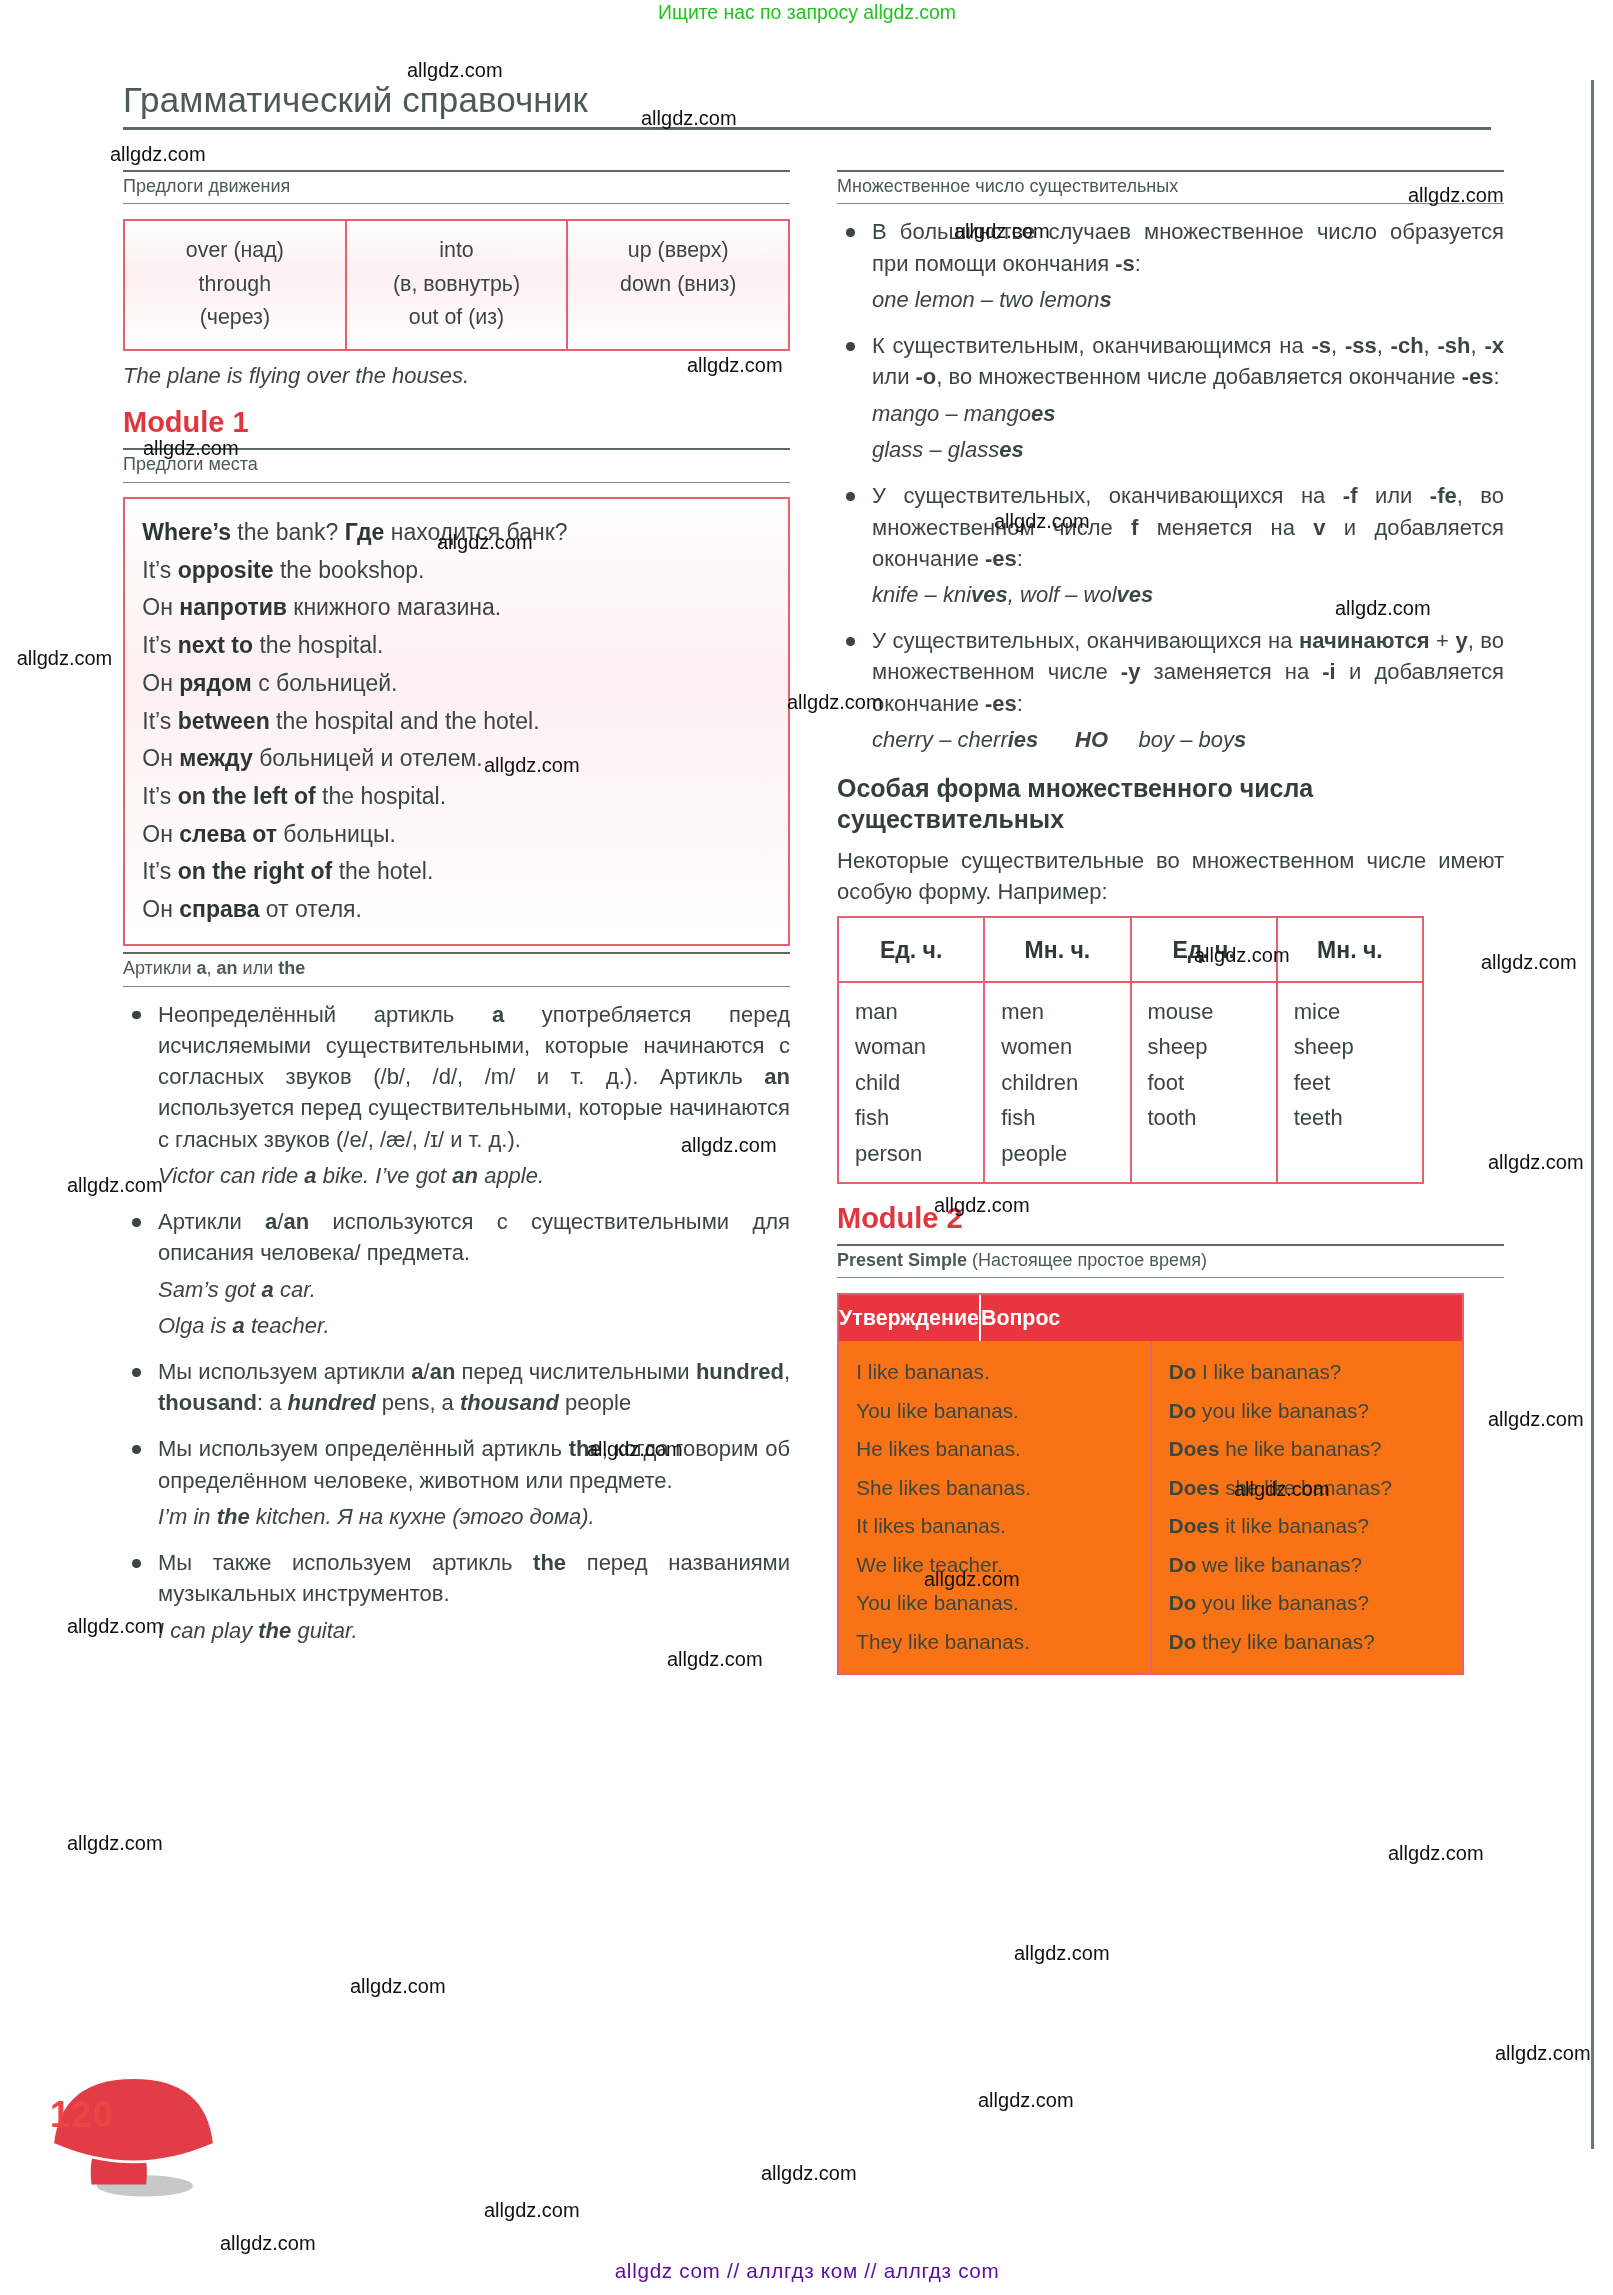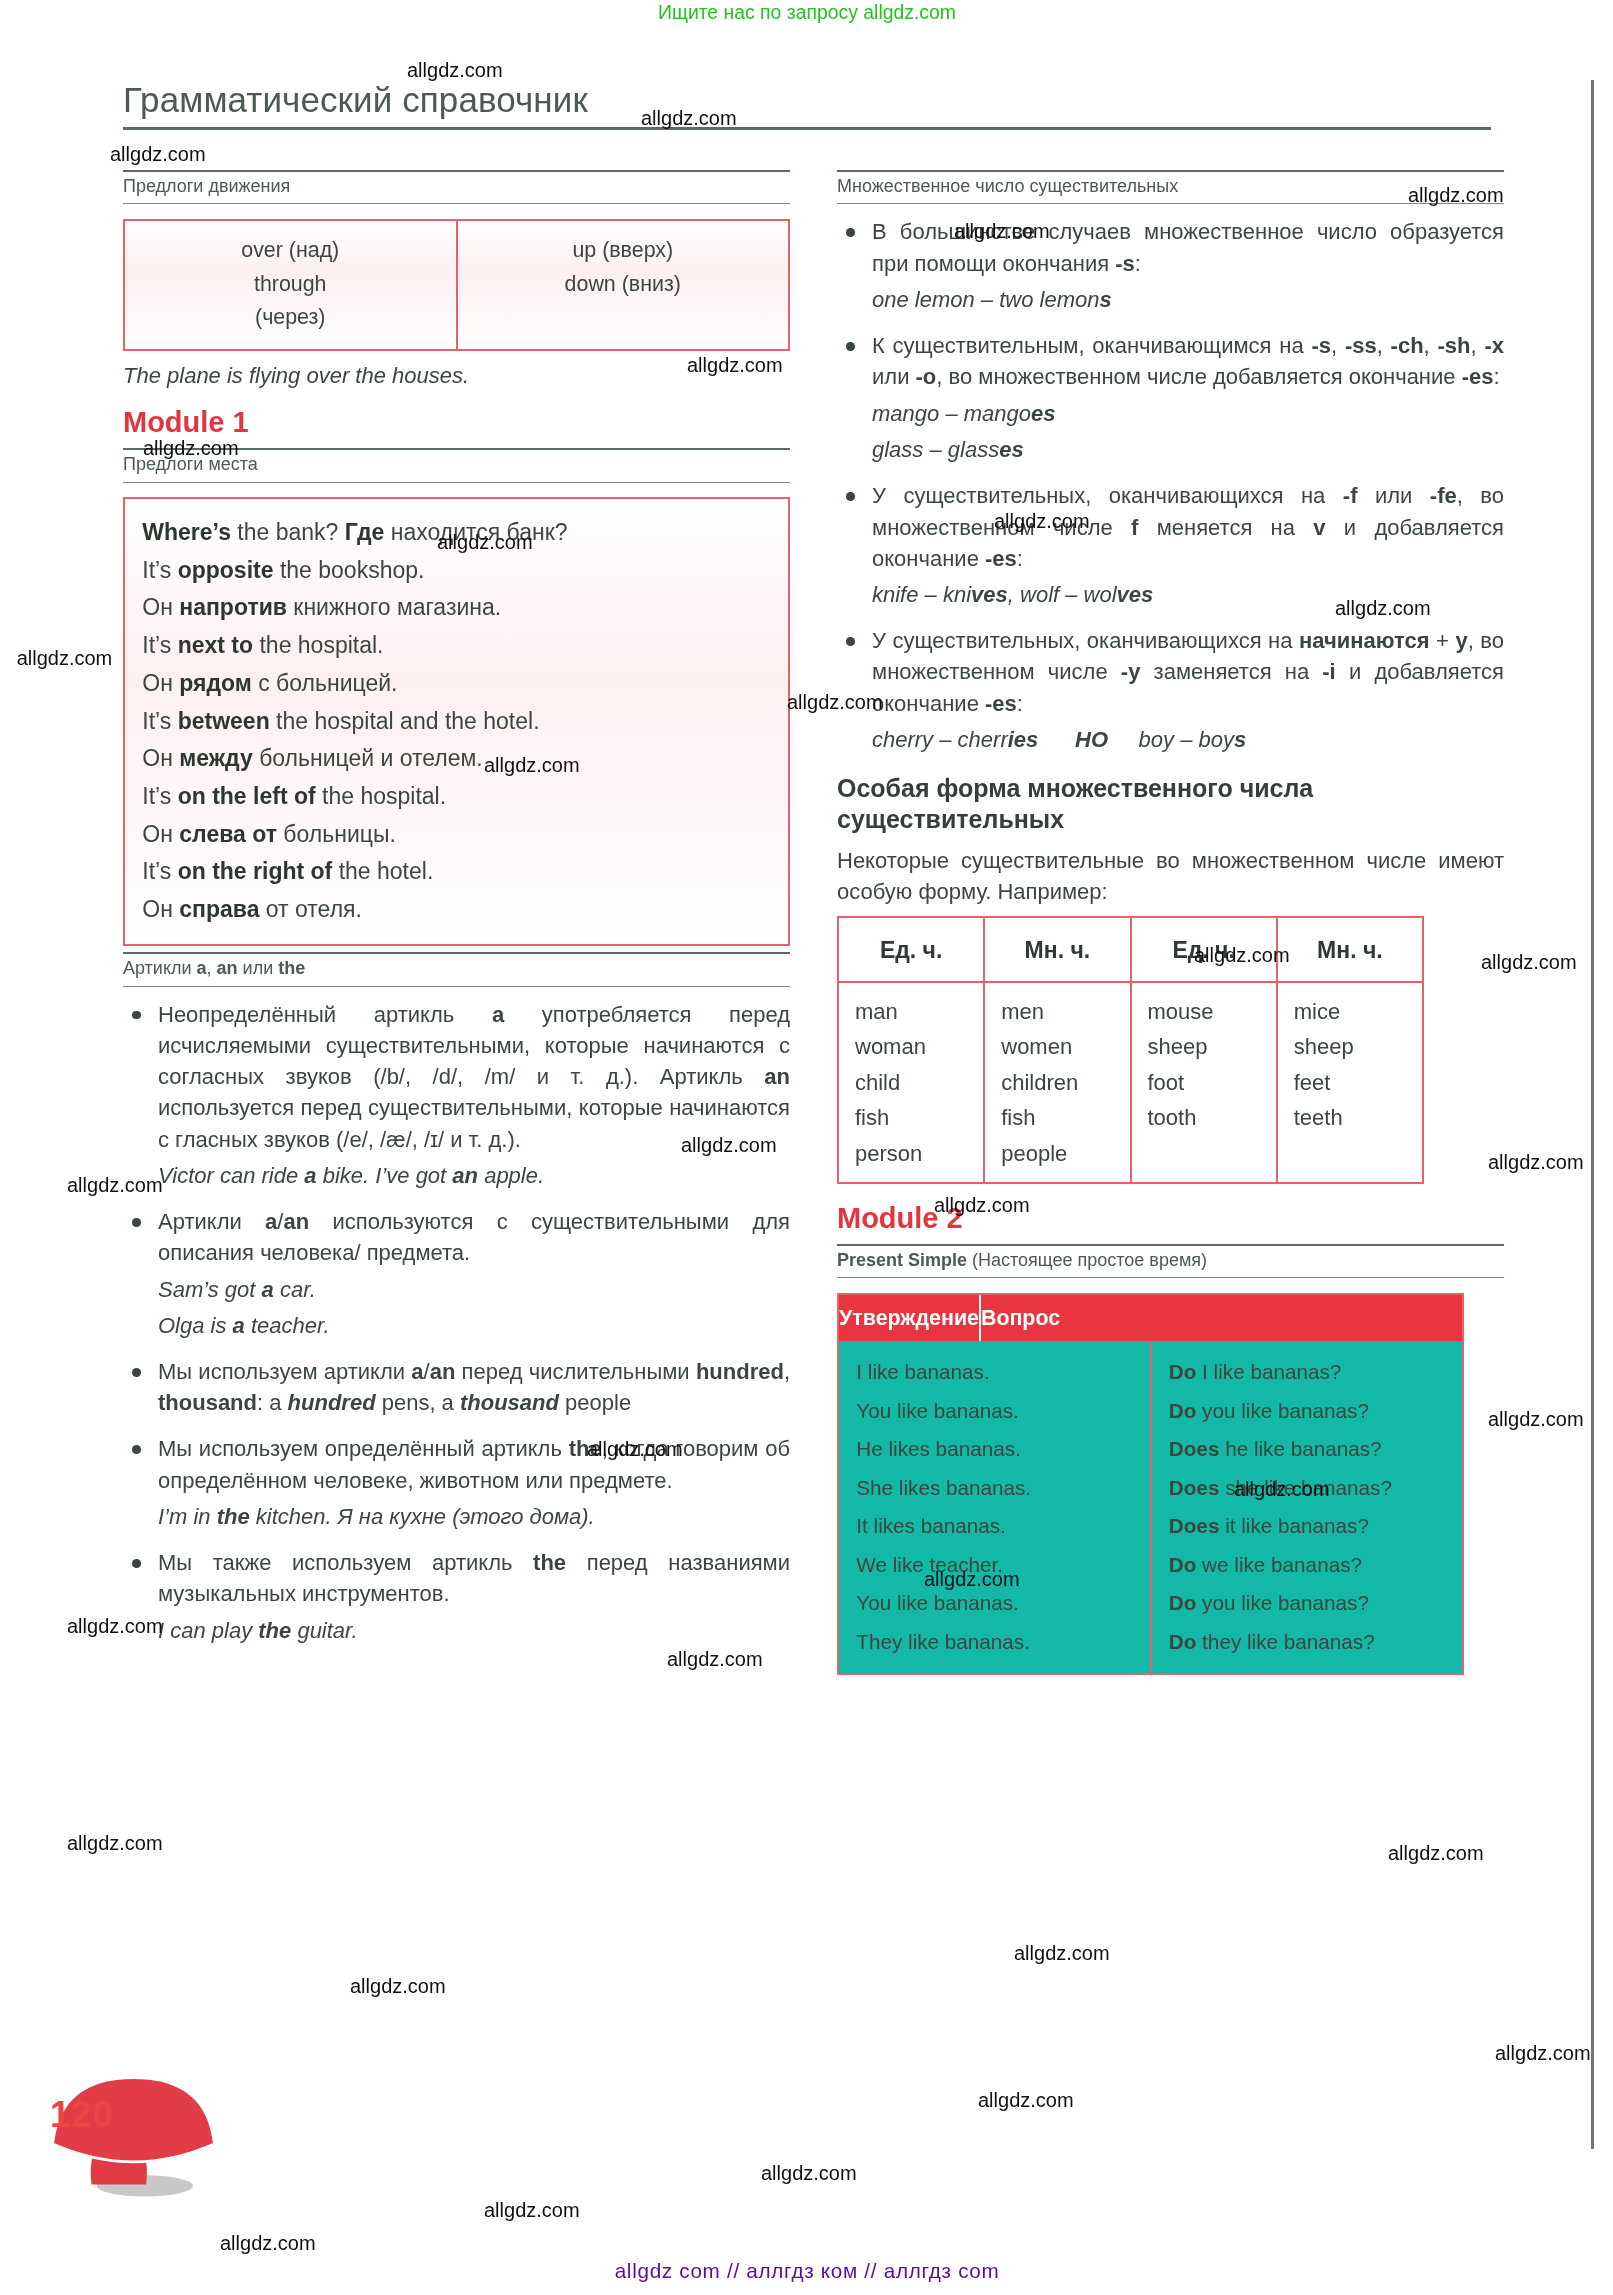--- a/index.html
+++ b/index.html
@@ -200,21 +200,21 @@
     color: #3a463e;
   }
   .ptable-cell:last-child { border-right: none; }
   .ptable-cell.center { text-align:center; padding-left:0; }
 
   
   .pstable {
     border: 2px solid #e8606b;
     margin: 14.7px 0 0 0;
     width: 627px;
-    background: #14b8a6;
+    background: #f97316;
   }
   .ps-head { display:flex; background: #e8353f; }
   .ps-head .ps-cell {
     color: #ffffff;
     font-weight: bold;
     font-size: 21.4px;
     text-align: center;
     padding: 10.7px 0 10.7px 0;
     border-right: 2px solid #ffffff;
   }
@@ -265,20 +265,25 @@
 <div class="col col-left">
 
   <h2 class="section">Предлоги движения</h2>
 
   <div class="redbox">
     <div class="prep-table">
       <div class="prep-cell">
         <div>over (над)</div>
         <div>through</div>
         <div>(через)</div>
+      </div>
+      <div class="prep-cell">
+        <div>into</div>
+        <div>(в, вовнутрь)</div>
+        <div>out of (из)</div>
       </div>
       <div class="prep-cell">
         <div>up (вверх)</div>
         <div>down (вниз)</div>
       </div>
     </div>
   </div>
 
   <div class="example">
     <span>The plane is flying </span><b>over</b><span> the houses.</span>

